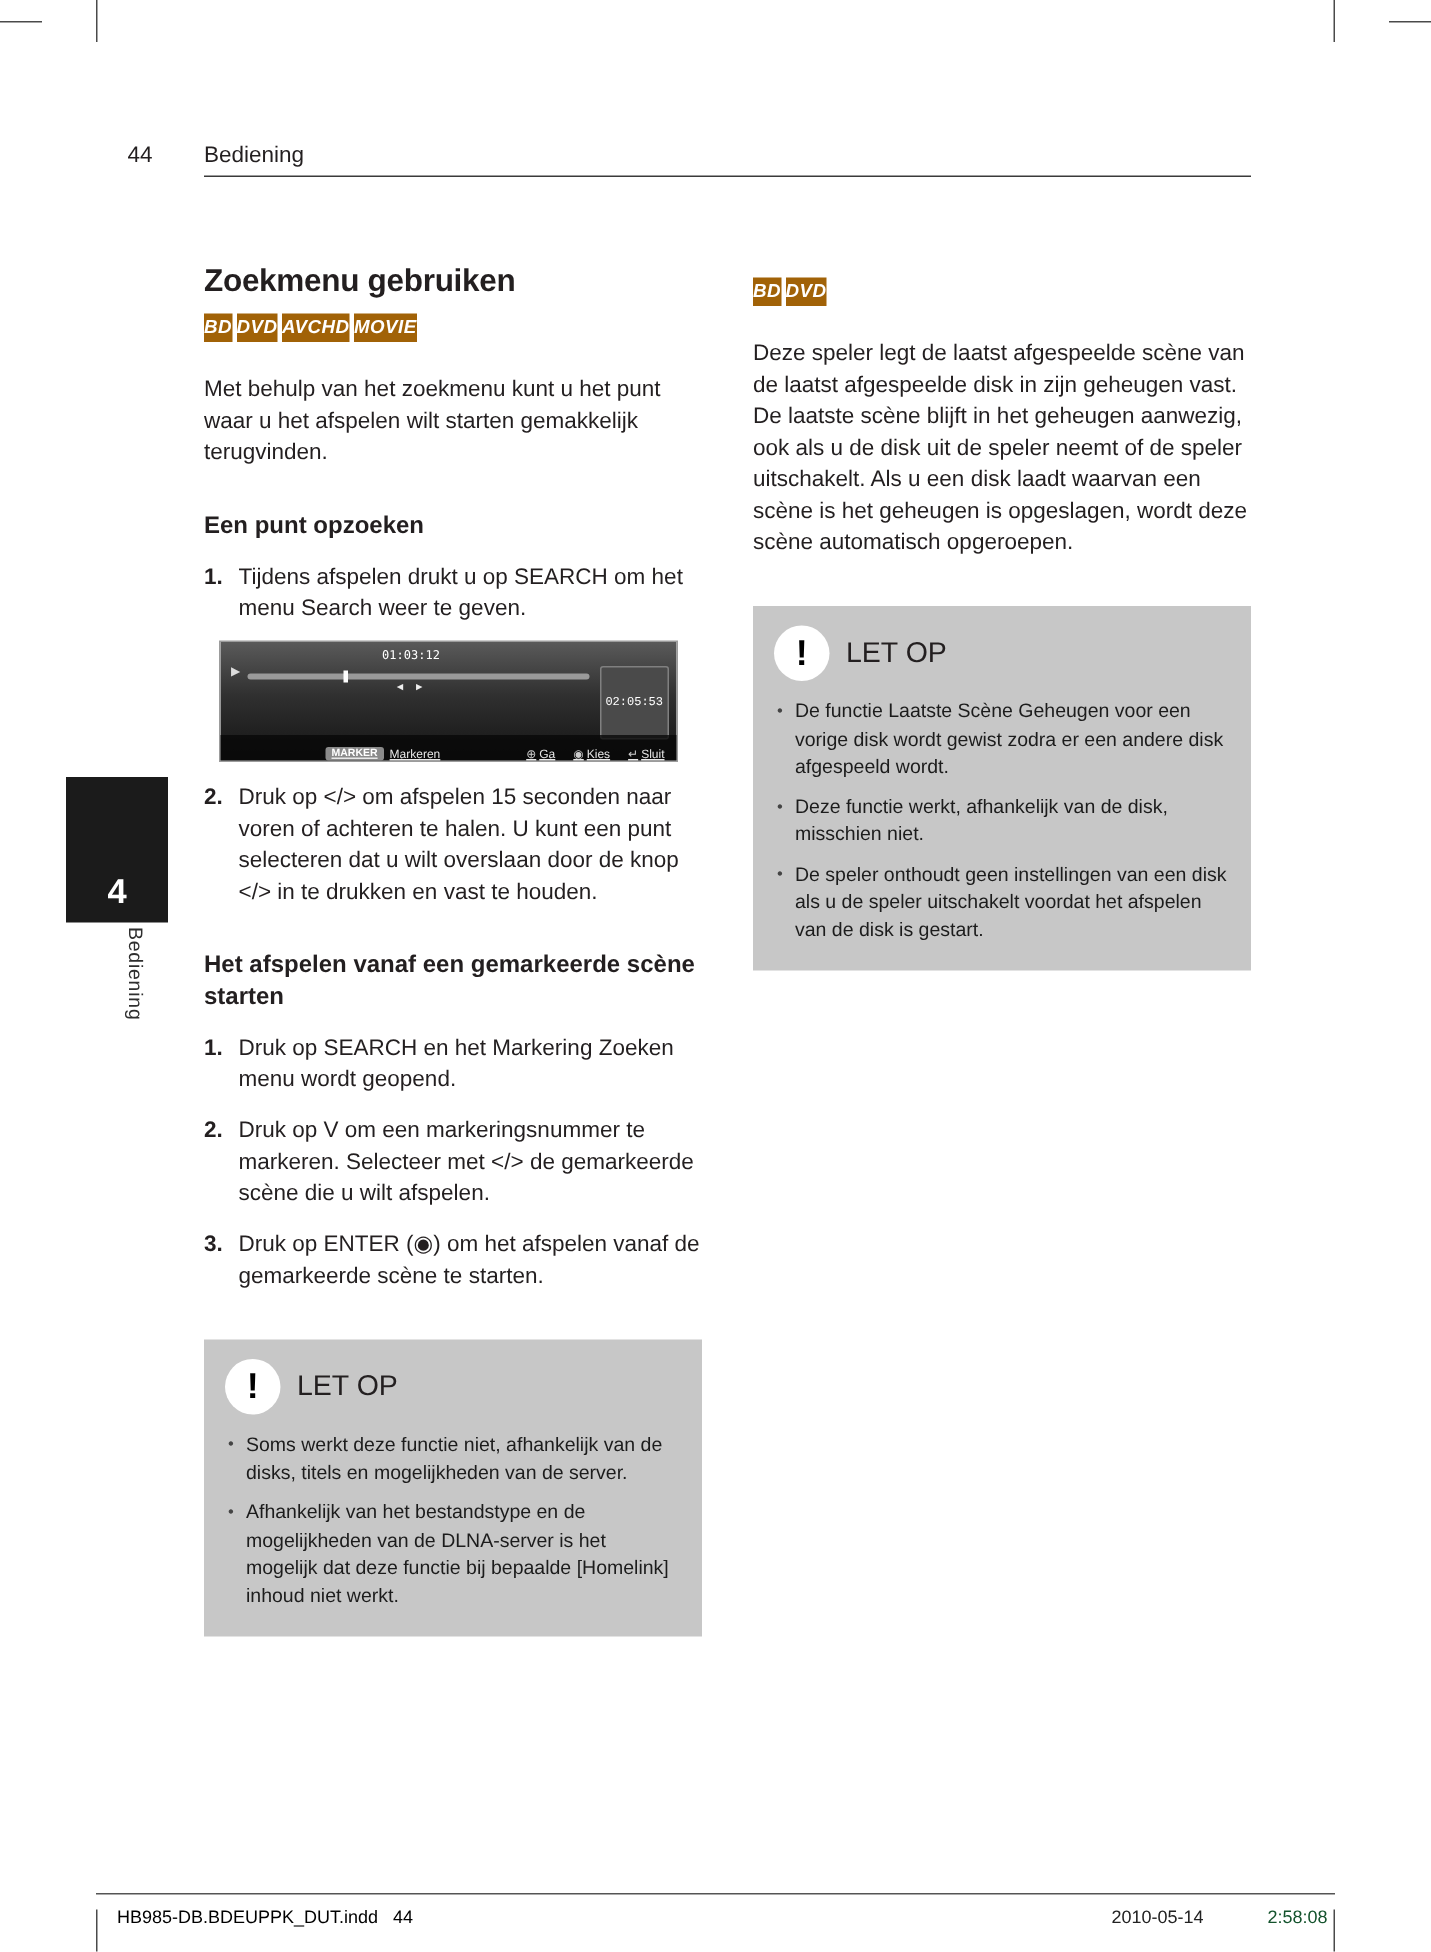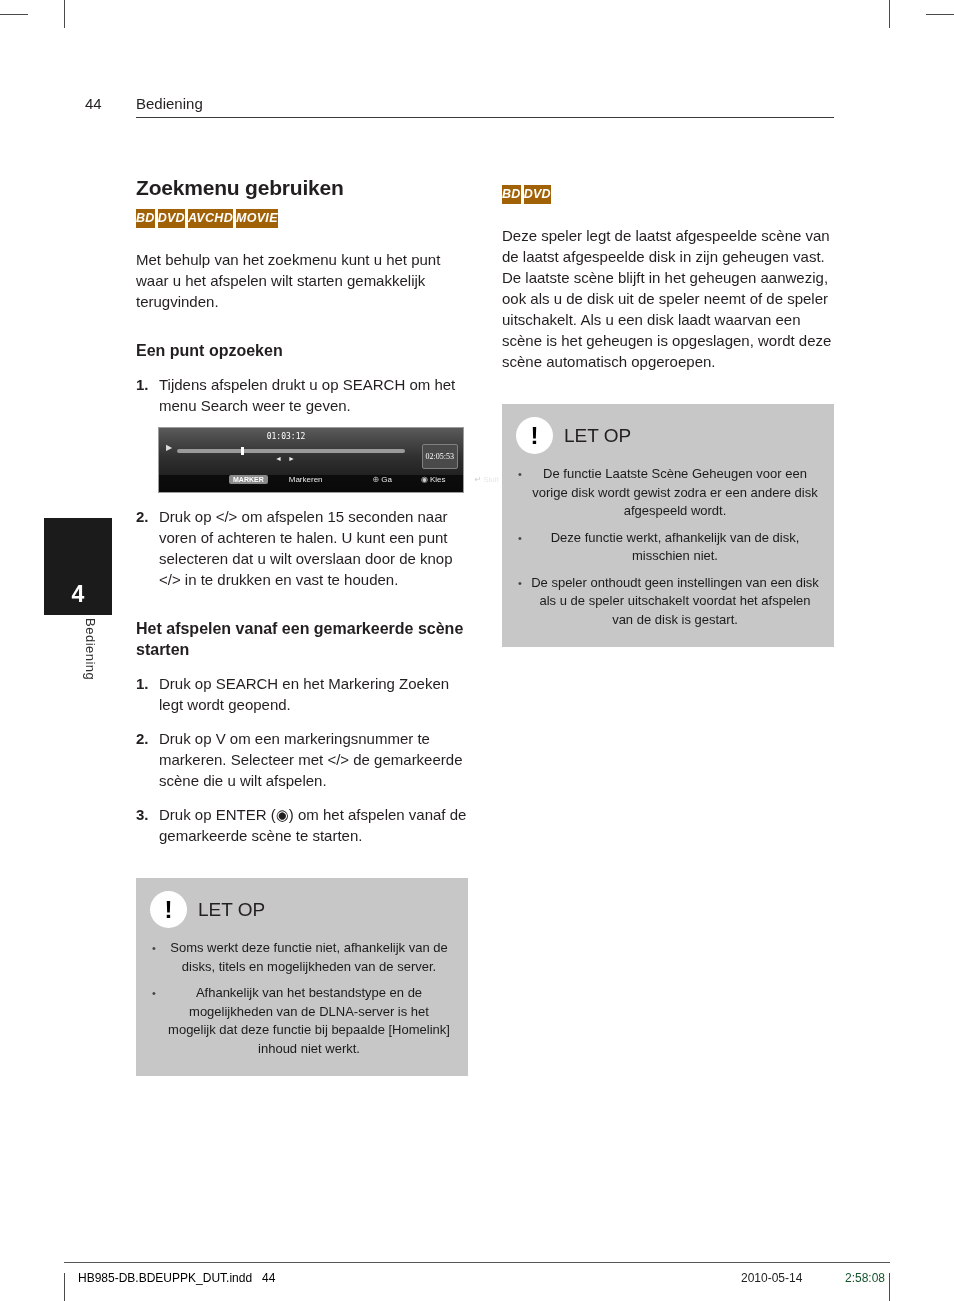--- a/index.html
+++ b/index.html
@@ -31,47 +31,47 @@
   .section-title{font-size:21px;font-weight:700;line-height:24px;letter-spacing:-0.2px;}
   .badges{display:flex;gap:3px;margin-top:9px;}
   .badge{background:#a16207;color:#fff;font-weight:700;font-size:12.5px;line-height:15px;padding:2px 0;letter-spacing:0.3px;font-style:italic;}
   .bodytext{margin-top:21px;font-size:15px;line-height:21px;}
   .subhead{font-size:16px;font-weight:700;margin-top:28px;line-height:21px;}
   .step{position:relative;margin-top:13px;padding-left:23px;font-size:15px;line-height:21px;}
   .step-num{position:absolute;left:0;top:0;font-weight:700;}
 
   
   .osd{
-    position:relative;margin:11px 0 2px 22px;width:306px;height:66px;box-sizing:border-box;
+    position:relative;margin:11px 0 2px 10px;width:306px;height:81px;box-sizing:border-box;
     background:linear-gradient(180deg,#5a5a5a 0%,#303030 45%,#141414 100%);
     border:1px solid #9c9c9c;
   }
   .osd-elapsed{position:absolute;left:0;right:50px;top:4px;text-align:center;color:#fff;
     font-size:8px;font-family:"DejaVu Sans Mono",monospace;}
   .osd-play{position:absolute;left:7px;top:15px;color:#ddd;font-size:8px;}
   .osd-track{position:absolute;left:18px;top:21px;width:228px;height:4px;background:#9a9a9a;border-radius:2px;}
   .osd-marker{position:absolute;left:28%;top:-2px;width:3px;height:8px;background:#fff;}
   .osd-arrows{position:absolute;left:0;right:50px;top:27px;text-align:center;color:#eee;font-size:7px;letter-spacing:2px;}
   .osd-duration{position:absolute;right:5px;top:16px;background:#4a4a4a;border:1px solid #808080;
-    color:#fff;font-size:8px;padding:7px 3px;border-radius:2px;font-family:Liberation Serif, serif;}
+    color:#fff;font-size:8px;padding:19px 3px;border-radius:2px;font-family:Liberation Mono, monospace;}
   .osd-bottom{position:absolute;left:0;right:0;bottom:0;height:17px;background:rgba(8,8,8,0.8);
-    display:flex;align-items:flex-start;font-size:8px;color:#e8e8e8;padding:0 8px;box-sizing:border-box;gap:21px;}
+    display:flex;align-items:flex-end;font-size:8px;color:#e8e8e8;padding:0 8px;box-sizing:border-box;gap:4px;text-decoration:underline;}
   .osd-marker-badge{background:#8a8a8a;color:#fff;font-size:7px;font-weight:700;padding:1px 4px;border-radius:2px;margin-left:62px;}
   .osd-spacer{flex:1;}
   .osd-hint{display:flex;align-items:center;gap:2px;margin-left:8px;}
   .osd-hint .ic{font-size:8px;color:#ccc;}
 
   
   .note{margin-top:32px;background:#c7c7c7;padding:13px 14px 18px;box-sizing:border-box;}
   .note-head{display:flex;align-items:center;gap:11px;}
   .note-icon{width:37px;height:37px;border-radius:50%;background:#ffffff;color:#000;
     display:flex;align-items:center;justify-content:center;font-size:24px;font-weight:700;flex:0 0 auto;}
   .note-title{font-size:19px;font-weight:400;}
   .note-items{margin-top:11px;}
-  .note-item{position:relative;padding-left:14px;font-size:13px;line-height:18.5px;margin-top:8px;color:#1c1c1c;text-align:center;}
+  .note-item{position:relative;padding-left:14px;font-size:13px;line-height:18.5px;margin-top:8px;color:#1c1c1c;}
   .note-item::before{content:"\2022";position:absolute;left:2px;top:0;font-size:11px;color:#444;}
 
   
   .chapter-tab{position:absolute;left:44px;top:518px;width:68px;height:97px;background:#1b1b1b;color:#fff;
     display:flex;align-items:flex-end;justify-content:center;padding-bottom:7px;box-sizing:border-box;
     font-size:23px;font-weight:700;}
   .chapter-label{position:absolute;left:83px;top:618px;writing-mode:vertical-rl;
     font-size:13px;color:#2e2e2e;letter-spacing:0.5px;}
 
   
@@ -144,21 +144,21 @@
 
     <div class="step">
       <span class="step-num">2.</span>
       <span>Druk op &lt;/&gt; om afspelen 15 seconden naar voren of achteren te halen. U kunt een punt selecteren dat u wilt overslaan door de knop &lt;/&gt; in te drukken en vast te houden.</span>
     </div>
 
     <h3 class="subhead">Het afspelen vanaf een gemarkeerde scène starten</h3>
 
     <div class="step">
       <span class="step-num">1.</span>
-      <span>Druk op SEARCH en het Markering Zoeken legt wordt geopend.</span>
+      <span>Druk op SEARCH en het Markering Zoeken menu wordt geopend.</span>
     </div>
     <div class="step">
       <span class="step-num">2.</span>
       <span>Druk op V om een markeringsnummer te markeren. Selecteer met &lt;/&gt; de gemarkeerde scène die u wilt afspelen.</span>
     </div>
     <div class="step">
       <span class="step-num">3.</span>
       <span>Druk op ENTER (◉) om het afspelen vanaf de gemarkeerde scène te starten.</span>
     </div>
 

